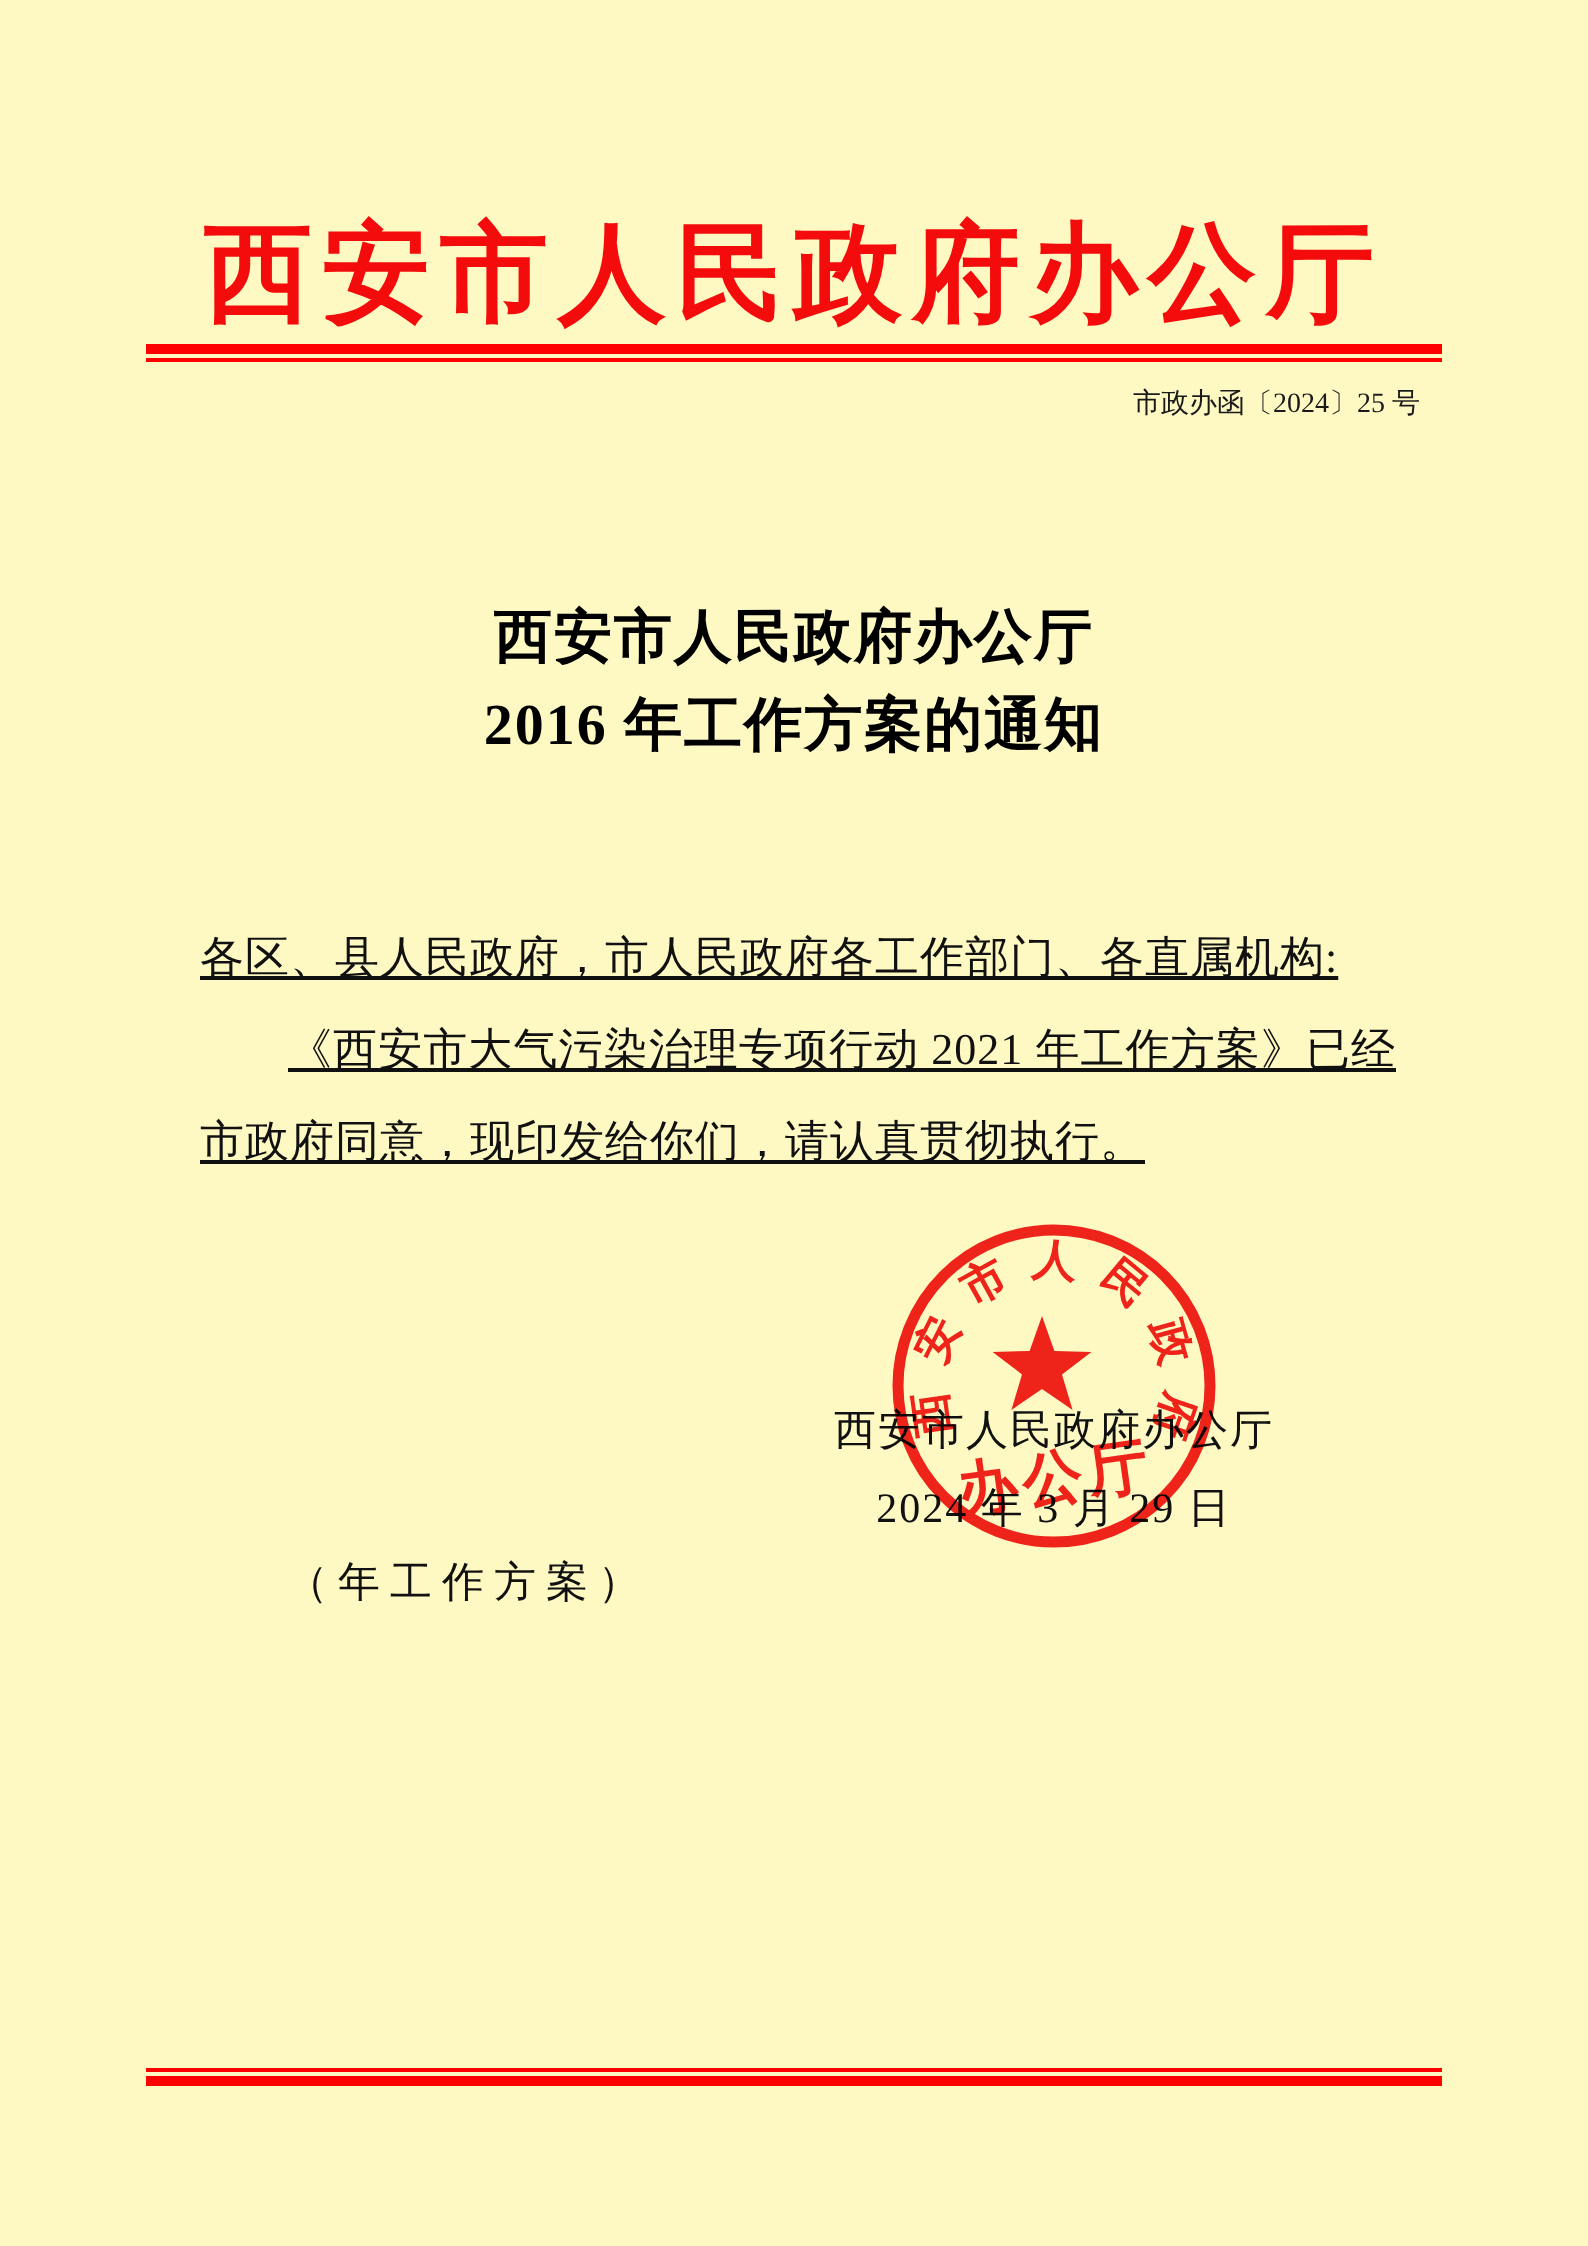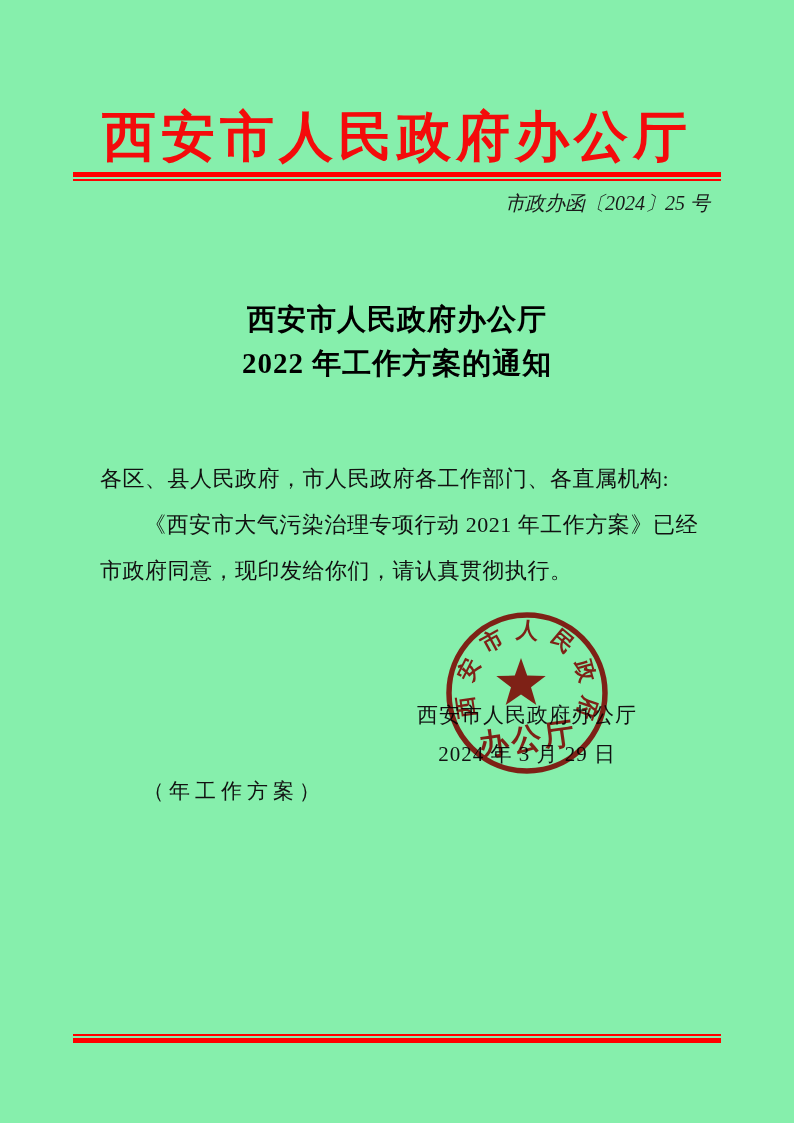--- a/index.html
+++ b/index.html
@@ -3,21 +3,21 @@
 <meta charset="utf-8">
 <style>
   * { margin: 0; padding: 0; box-sizing: border-box; }
   html, body { background: #ffffff; }
   body { font-family: "Liberation Serif", serif; }
 
   .page {
     position: relative;
     width: 794px;
     height: 1123px;
-    background: #86efac;
+    background: #fef9c3;
     overflow: hidden;
     margin: 0 auto;
   }
 
   .letterhead {
     position: absolute;
     top: 108px;
     left: 0;
     width: 100%;
     text-align: center;
@@ -33,25 +33,24 @@
   .rule-top { top: 172px; }
   .rule-bottom { top: 1034px; }
   .rule .bar-thick { height: 5px; background: #ff0000; }
   .rule .bar-thin  { height: 2px; background: #ff0000; }
   .rule .bar-gap   { height: 2px; background: transparent; }
 
   .doc-number {
     position: absolute;
     top: 191px;
     right: 84px;
-    font-size: 20px;
+    font-size: 14px;
     line-height: 24px;
     color: #1a1a1a;
     white-space: nowrap;
-    font-style: italic;
   }
 
   .doc-title {
     position: absolute;
     top: 297px;
     left: 0;
     width: 100%;
     text-align: center;
     font-weight: bold;
     color: #000000;
@@ -63,20 +62,21 @@
   .body-text {
     position: absolute;
     top: 456px;
     left: 100px;
     width: 598px;
     font-size: 22px;
     line-height: 46px;
     color: #111111;
     text-align: justify;
     letter-spacing: 0.5px;
+    text-decoration: underline;
   }
   .body-text .para-indent { text-indent: 2em; }
 
   .signature-block { position: absolute; top: 0; left: 0; }
 
   .signer {
     position: absolute;
     top: 702px;
     left: 357px;
     width: 340px;
@@ -146,21 +146,21 @@
   <div class="rule rule-top">
     <div class="bar-thick"></div>
     <div class="bar-gap"></div>
     <div class="bar-thin"></div>
   </div>
 
   <div class="doc-number">市政办函〔2024〕25 号</div>
 
   <div class="doc-title">
     <div>西安市人民政府办公厅</div>
-    <div>2022 年工作方案的通知</div>
+    <div>2016 年工作方案的通知</div>
   </div>
 
   <div class="body-text">
     <div class="para">各区、县人民政府，市人民政府各工作部门、各直属机构:</div>
     <div class="para para-indent">《西安市大气污染治理专项行动 2021 年工作方案》已经市政府同意，现印发给你们，请认真贯彻执行。</div>
   </div>
 
   <div class="signature-block">
     <div class="signer">西安市人民政府办公厅</div>
     <div class="sign-date">2024 年 3 月 29 日</div>

